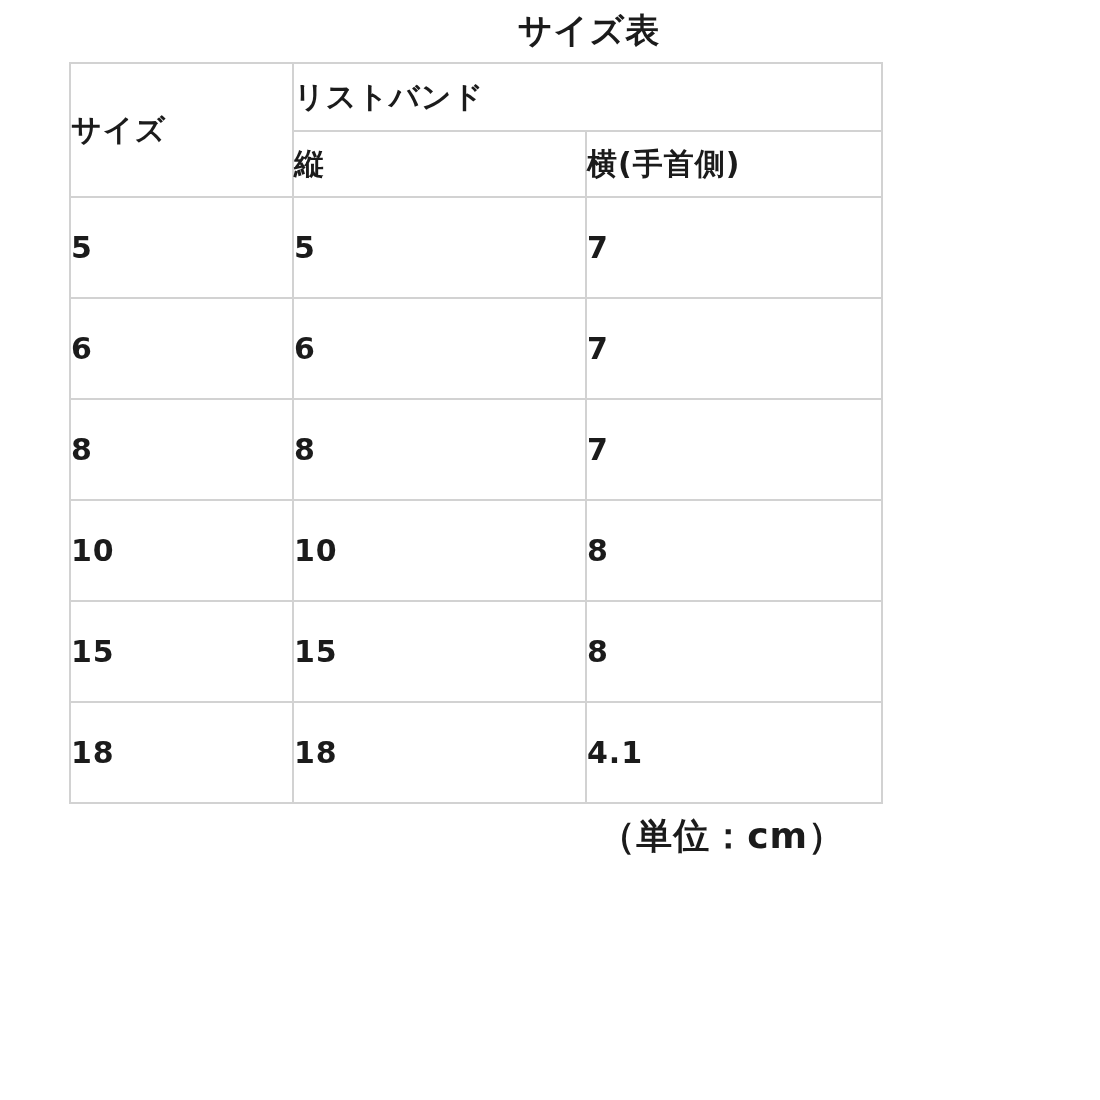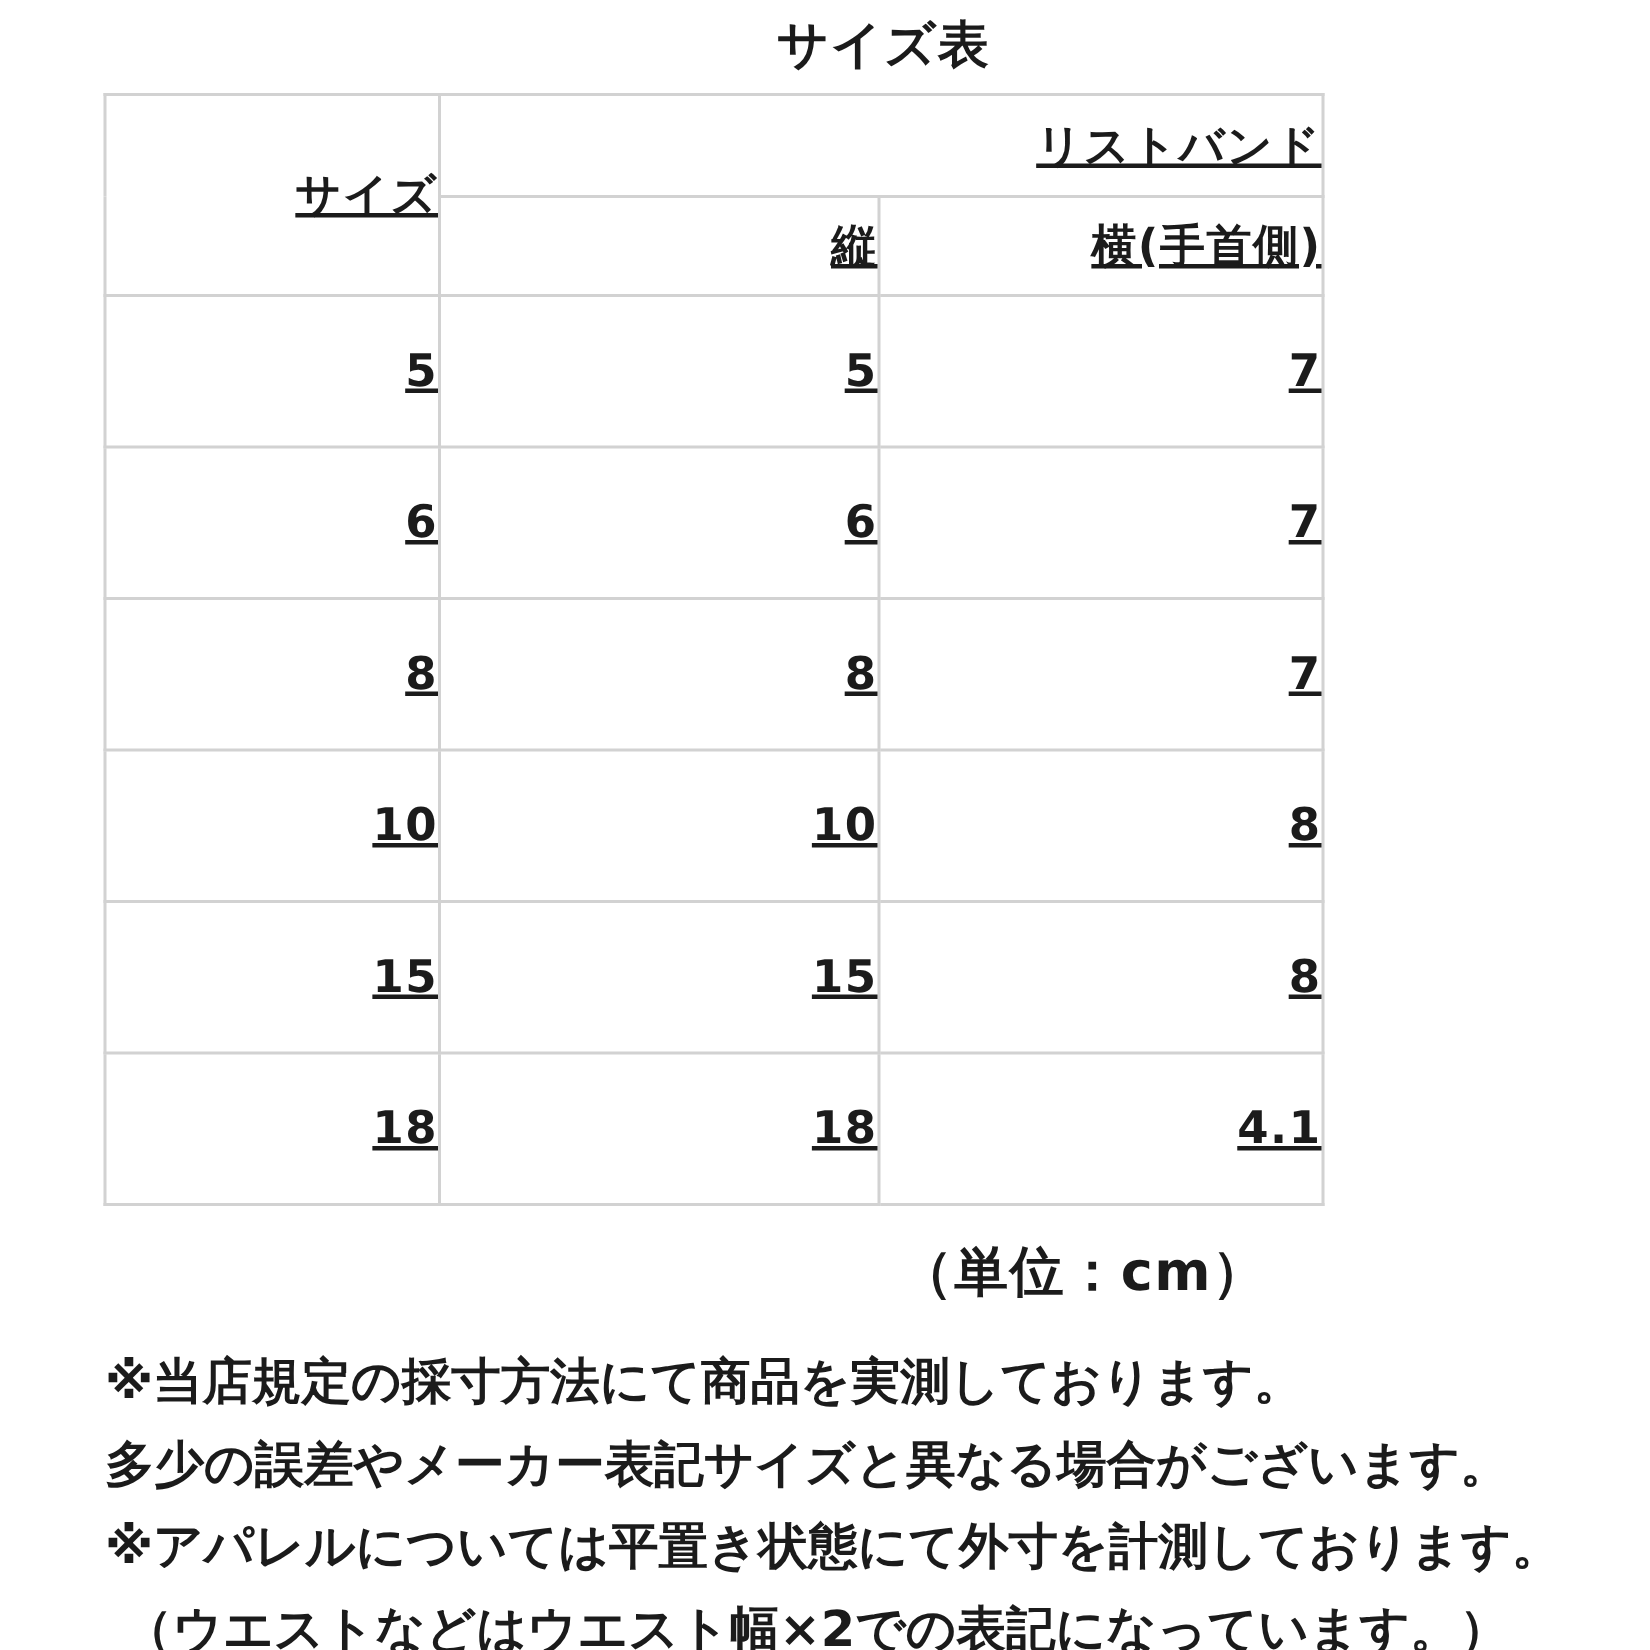--- a/index.html
+++ b/index.html
@@ -33,37 +33,36 @@
     table-layout: fixed;
     width: 812px;
     background: #ffffff;
   }
   table.size-table col.c1 { width: 223px; }
   table.size-table col.c2 { width: 293px; }
   table.size-table col.c3 { width: 296px; }
   table.size-table th,
   table.size-table td {
     border: 2px solid #d2d2d2;
-    text-align: right;
+    text-align: left;
     vertical-align: middle;
     font-size: 30px;
     font-weight: bold;
     padding: 0;
     letter-spacing: 1px;
-    text-decoration: underline;
   }
   tr.row-group  { height: 68px; }
   tr.row-sub    { height: 66px; }
   tr.row-data   { height: 101px; }
   .unit-note {
     width: 845px;
     text-align: right;
     font-size: 36px;
     line-height: 48px;
-    margin-top: 21px;
+    margin-top: 8px;
     letter-spacing: 1px;
   }
   .notes {
     margin: 20px 0 0 70px;
     font-size: 33px;
   }
   .note-line {
     height: 55px;
     line-height: 55px;
     white-space: nowrap;
@@ -121,20 +120,14 @@
       <tr class="row-data">
         <td>18</td>
         <td>18</td>
         <td>4.1</td>
       </tr>
     </tbody>
   </table>
 
   <div class="unit-note">（単位：cm）</div>
 
-  <div class="notes">
-    <div class="note-line">※当店規定の採寸方法にて商品を実測しております。</div>
-    <div class="note-line">多少の誤差やメーカー表記サイズと異なる場合がございます。</div>
-    <div class="note-line">※アパレルについては平置き状態にて外寸を計測しております。</div>
-    <div class="note-line indent">（ウエストなどはウエスト幅×2での表記になっています。）</div>
-  </div>
 
 </div>
 
 </body></html>

